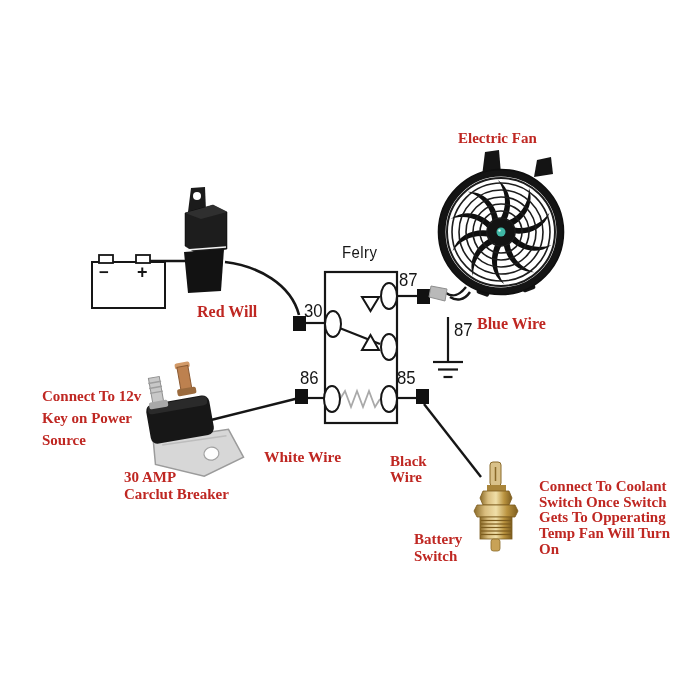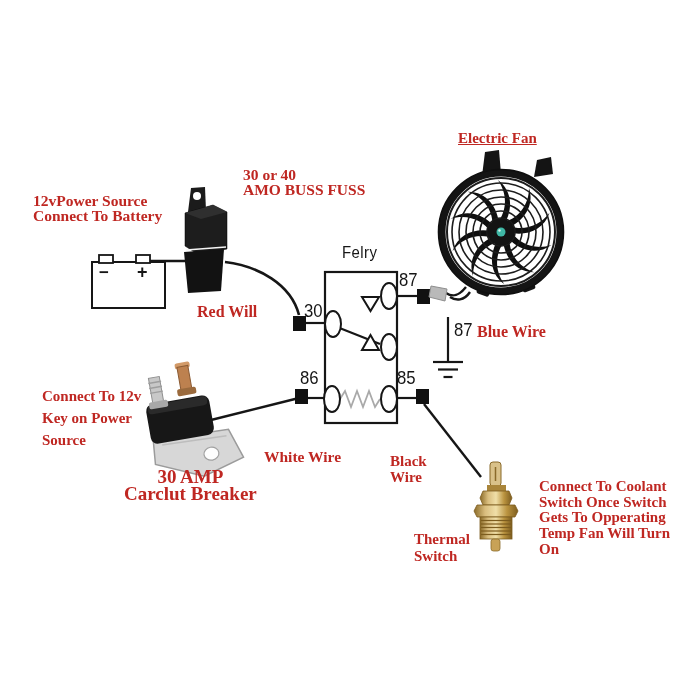--- a/index.html
+++ b/index.html
@@ -151,36 +151,32 @@
         <line x1="481" y1="520.5" x2="511" y2="520.5"></line>
           <line x1="481" y1="524" x2="511" y2="524"></line>
         <line x1="481" y1="527.5" x2="511" y2="527.5"></line>
           <line x1="481" y1="531" x2="511" y2="531"></line>
         <line x1="481" y1="534.5" x2="511" y2="534.5"></line>
       </g>
       <rect x="491" y="539" width="9" height="12" rx="2.5" fill="#c8a257" stroke="#8a6a2a" stroke-width="0.8"></rect>
     </g>
   </svg>
 
-  <div class="lbl" style="left:33px;top:193px;font-size:15.5px;line-height:15px;">12vPower Source
-Connect To Battery</div>
-  <div class="lbl" style="left:243px;top:167px;font-size:15.5px;line-height:15px;">30 or 40
-AMO BUSS FUSS</div>
-  <div class="lbl" style="left:458px;top:130px;font-size:15px;text-decoration:underline;">Electric Fan</div>
+  <div class="lbl" style="left:458px;top:130px;font-size:15px;">Electric Fan</div>
   <div class="lbl" style="left:197px;top:303px;font-size:16px;">Red Will</div>
-  <div class="lbl" style="left:477px;top:323px;font-size:16px;">Blue Wire</div>
+  <div class="lbl" style="left:477px;top:315px;font-size:16px;">Blue Wire</div>
   <div class="lbl" style="left:227px;top:448px;font-size:15.5px;margin-left:37px;">White Wire</div>
   <div class="lbl" style="left:42px;top:385px;font-size:15px;line-height:22px;">Connect To 12v
 Key on Power
 Source</div>
-  <div class="lbl" style="left:124px;top:469px;font-size:19px;line-height:16.5px;text-align:center;">30 AMP
+  <div class="lbl" style="left:124px;top:469px;font-size:15px;line-height:16.5px;">30 AMP
 Carclut Breaker</div>
   <div class="lbl" style="left:390px;top:454px;font-size:15px;line-height:15.5px;">Black
 Wire</div>
-  <div class="lbl" style="left:414px;top:531px;font-size:15px;line-height:16.5px;">Thermal
+  <div class="lbl" style="left:414px;top:531px;font-size:15px;line-height:16.5px;">Battery
 Switch</div>
   <div class="lbl" style="left:539px;top:479px;font-size:15px;line-height:15.7px;">Connect To Coolant
 Switch Once Switch
 Gets To Opperating
 Temp Fan Will Turn
 On</div>
 
   <div class="pin" style="left:342px;top:244px;font-size:17px;letter-spacing:.5px;">Felry</div>
   <div class="pin" style="left:304px;top:301px;">30</div>
   <div class="pin" style="left:399px;top:270px;">87</div>

